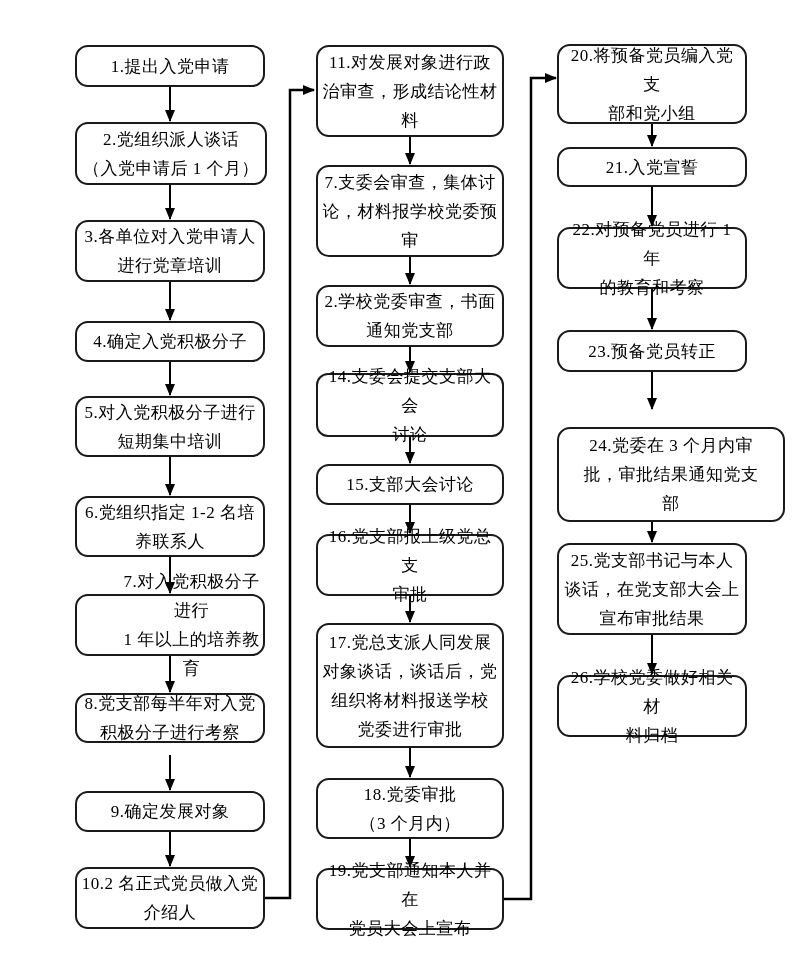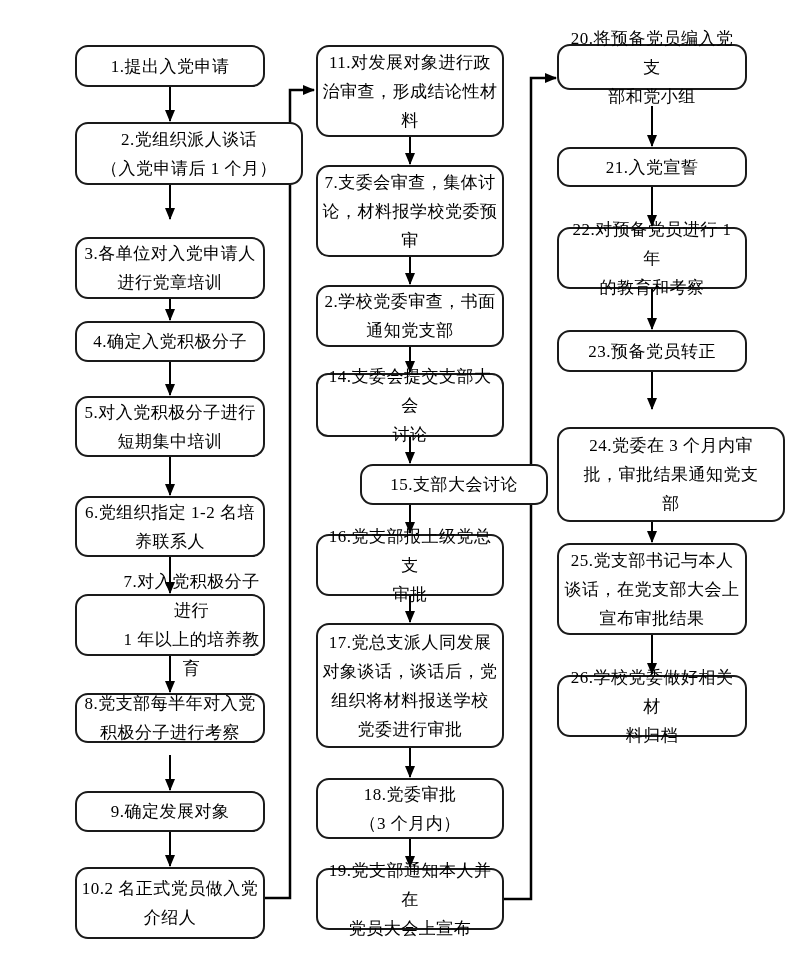--- a/index.html
+++ b/index.html
@@ -77,60 +77,60 @@
       <line x1="652" y1="505" x2="652" y2="542" marker-end="url(#ah)"></line>
       <line x1="652" y1="635" x2="652" y2="674" marker-end="url(#ah)"></line>
     </g>
     <g stroke="#000000" stroke-width="2.5" fill="none">
       <polyline points="265,898 290,898 290,90 314,90" marker-end="url(#ah)"></polyline>
       <polyline points="504,899 531,899 531,78 556,78" marker-end="url(#ah)"></polyline>
     </g>
   </svg>
 
   <div class="node" style="left:75px;  top:45px;  width:190px; height:42px;">1.提出入党申请</div>
-  <div class="node" style="left:75px;  top:122px; width:228px; height:63px;">2.党组织派人谈话
+  <div class="node" style="left:75px;  top:122px; width:192px; height:63px;">2.党组织派人谈话
 （入党申请后 1 个月）</div>
-  <div class="node" style="left:75px;  top:220px; width:190px; height:62px;margin-top:17px;">3.各单位对入党申请人
+  <div class="node" style="left:75px;  top:220px; width:190px; height:62px;">3.各单位对入党申请人
 进行党章培训</div>
   <div class="node" style="left:75px;  top:321px; width:190px; height:41px;">4.确定入党积极分子</div>
   <div class="node" style="left:75px;  top:396px; width:190px; height:61px;">5.对入党积极分子进行
 短期集中培训</div>
   <div class="node" style="left:75px;  top:496px; width:190px; height:61px;">6.党组织指定 1-2 名培
 养联系人</div>
   <div class="node" style="left:75px;  top:594px; width:190px; height:62px;padding-left:46px;">7.对入党积极分子进行
 1 年以上的培养教育</div>
   <div class="node" style="left:75px;  top:693px; width:190px; height:50px;">8.党支部每半年对入党
 积极分子进行考察</div>
   <div class="node" style="left:75px;  top:791px; width:190px; height:41px;">9.确定发展对象</div>
-  <div class="node" style="left:75px;  top:867px; width:190px; height:72px;">10.2 名正式党员做入党
+  <div class="node" style="left:75px;  top:867px; width:190px; height:62px;">10.2 名正式党员做入党
 介绍人</div>
 
   <div class="node" style="left:316px; top:45px;  width:188px; height:92px;">11.对发展对象进行政
 治审查，形成结论性材
 料</div>
   <div class="node" style="left:316px; top:165px; width:188px; height:92px;">7.支委会审查，集体讨
 论，材料报学校党委预
 审</div>
   <div class="node" style="left:316px; top:285px; width:188px; height:62px;">2.学校党委审查，书面
 通知党支部</div>
   <div class="node" style="left:316px; top:373px; width:188px; height:64px;border-radius:12px;">14.支委会提交支部大会
 讨论</div>
-  <div class="node" style="left:316px; top:464px; width:188px; height:41px;margin-left:44px;">15.支部大会讨论</div>
+  <div class="node" style="left:316px; top:464px; width:188px; height:41px;">15.支部大会讨论</div>
   <div class="node" style="left:316px; top:534px; width:188px; height:62px;">16.党支部报上级党总支
 审批</div>
   <div class="node" style="left:316px; top:623px; width:188px; height:125px;">17.党总支派人同发展
 对象谈话，谈话后，党
 组织将材料报送学校
 党委进行审批</div>
   <div class="node" style="left:316px; top:778px; width:188px; height:61px;">18.党委审批
 （3 个月内）</div>
   <div class="node" style="left:316px; top:868px; width:188px; height:62px;">19.党支部通知本人并在
 党员大会上宣布</div>
 
-  <div class="node" style="left:557px; top:44px;  width:190px; height:46px;">20.将预备党员编入党支
+  <div class="node" style="left:557px; top:44px;  width:190px; height:80px;">20.将预备党员编入党支
 部和党小组</div>
   <div class="node" style="left:557px; top:147px; width:190px; height:40px;">21.入党宣誓</div>
   <div class="node" style="left:557px; top:227px; width:190px; height:62px;">22.对预备党员进行 1 年
 的教育和考察</div>
   <div class="node" style="left:557px; top:330px; width:190px; height:42px;">23.预备党员转正</div>
   <div class="node" style="left:557px; top:427px; width:228px; height:95px;text-align:center;">24.党委在 3 个月内审
 批，审批结果通知党支
 部</div>
   <div class="node" style="left:557px; top:543px; width:190px; height:92px;">25.党支部书记与本人
 谈话，在党支部大会上

